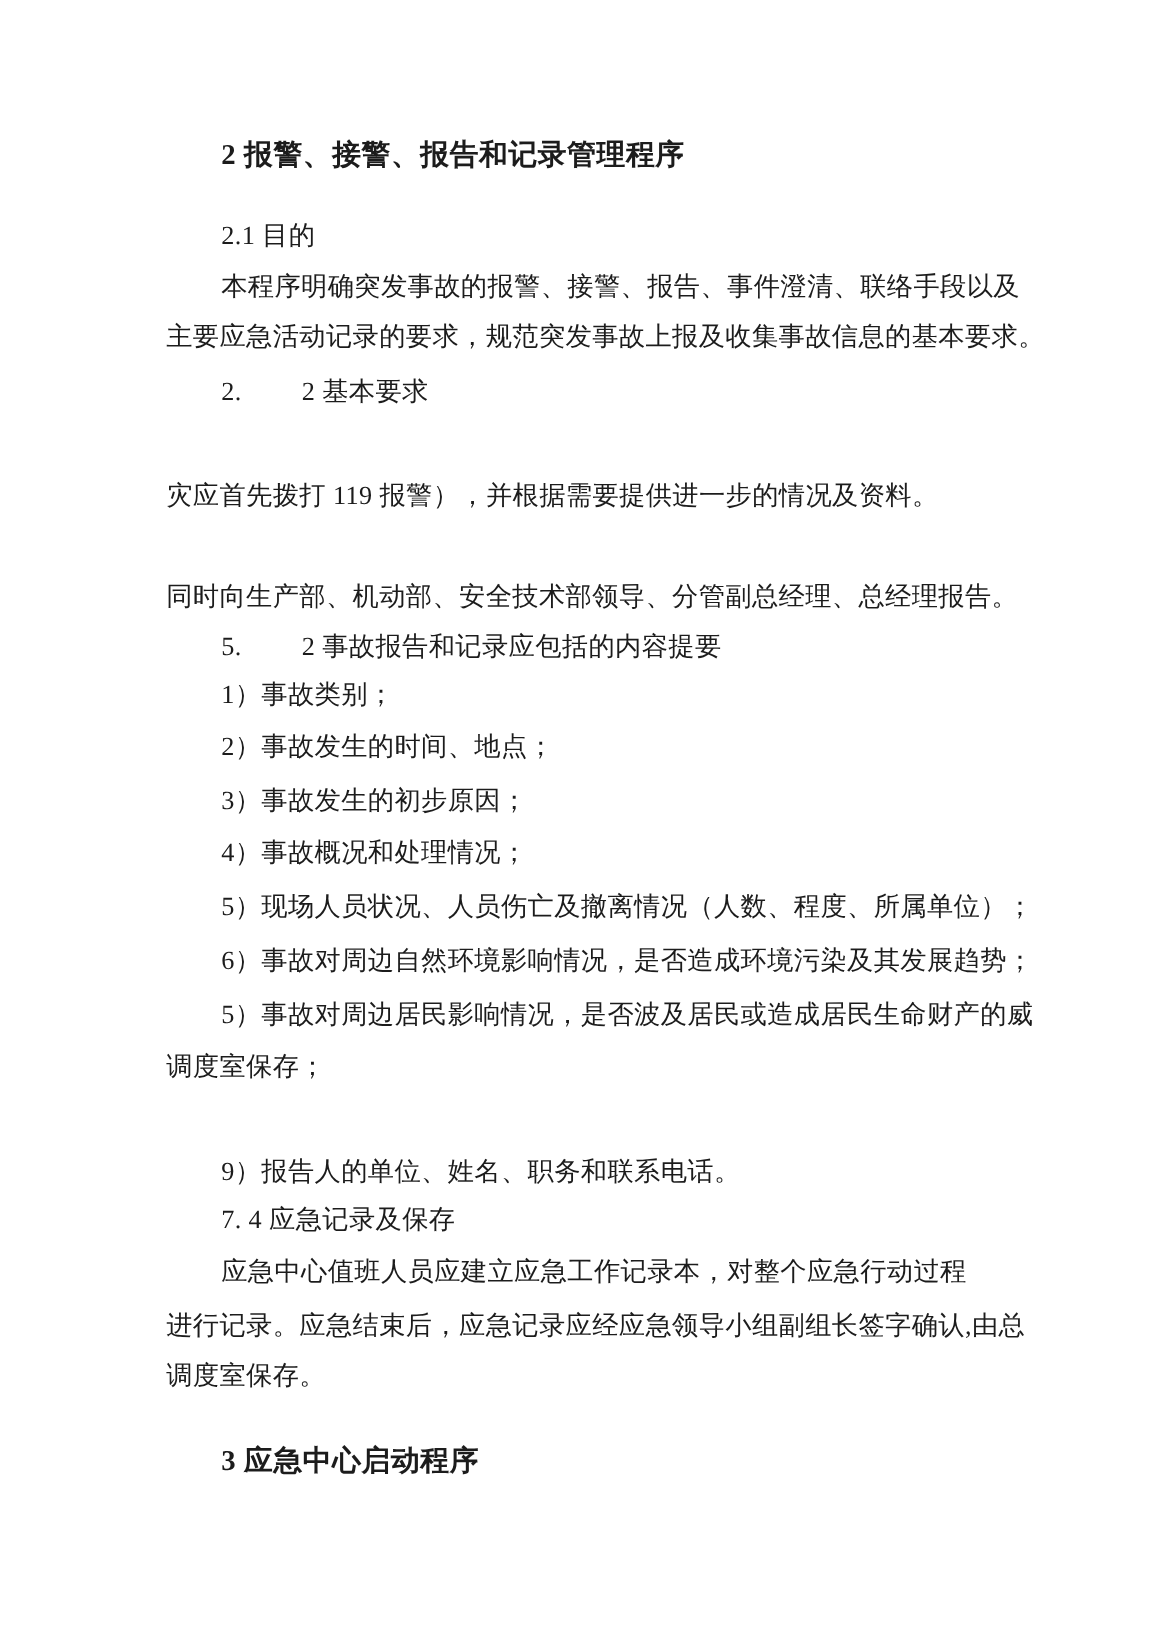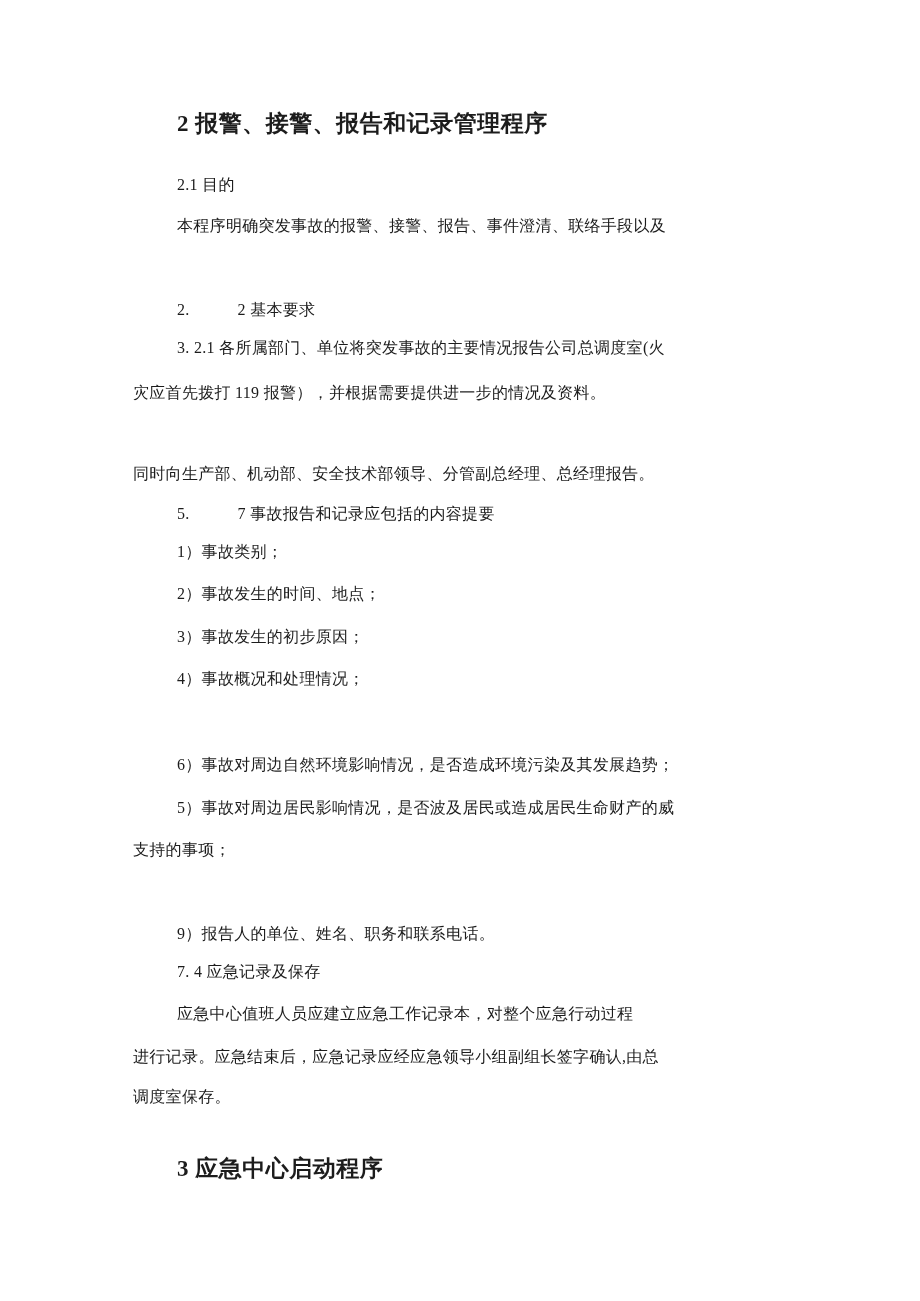--- a/index.html
+++ b/index.html
@@ -18,21 +18,21 @@
   .page {
     position: relative;
     width: 900px;
     height: 1301px;
     background: #ffffff;
     text-decoration: underline;
   }
   .line {
     position: absolute;
     left: 133px;
-    font-size: 16px;
+    font-size: 21px;
     line-height: 1.15;
     letter-spacing: 0.3px;
     white-space: nowrap;
     font-weight: 400;
   }
   .ind {
     left: 177px;
   }
   .h1 {
     font-size: 23px;
@@ -48,46 +48,47 @@
 <body>
 
 <div class="page">
 
   <div class="line ind h1" style="top:111px">2 报警、接警、报告和记录管理程序</div>
 
   <div class="line ind" style="top:176px">2.1 目的</div>
 
   <div class="line ind" style="top:217px">本程序明确突发事故的报警、接警、报告、事件澄清、联络手段以及</div>
 
+  <div class="line" style="top:257px">主要应急活动记录的要求，规范突发事故上报及收集事故信息的基本要求。</div>
 
   <div class="line ind" style="top:301px"><span>2.</span><span class="tabgap"></span><span>2 基本要求</span></div>
 
-  <div class="line ind" style="top:339px">3. 2.1 各所属部门、单位将突发事故的主要情况报告公司总调度室(火</div>
 
   <div class="line" style="top:384px">灾应首先拨打 119 报警），并根据需要提供进一步的情况及资料。</div>
 
 
   <div class="line" style="top:465px">同时向生产部、机动部、安全技术部领导、分管副总经理、总经理报告。</div>
 
-  <div class="line ind" style="top:505px"><span>5.</span><span class="tabgap"></span><span>7 事故报告和记录应包括的内容提要</span></div>
+  <div class="line ind" style="top:505px"><span>5.</span><span class="tabgap"></span><span>2 事故报告和记录应包括的内容提要</span></div>
 
   <div class="line ind" style="top:543px">1）事故类别；</div>
 
   <div class="line ind" style="top:585px">2）事故发生的时间、地点；</div>
 
   <div class="line ind" style="top:628px">3）事故发生的初步原因；</div>
 
   <div class="line ind" style="top:670px">4）事故概况和处理情况；</div>
 
+  <div class="line ind" style="top:713px">5）现场人员状况、人员伤亡及撤离情况（人数、程度、所属单位）；</div>
 
   <div class="line ind" style="top:756px">6）事故对周边自然环境影响情况，是否造成环境污染及其发展趋势；</div>
 
   <div class="line ind" style="top:799px">5）事故对周边居民影响情况，是否波及居民或造成居民生命财产的威</div>
 
-  <div class="line" style="top:841px">支持的事项；</div>
+  <div class="line" style="top:841px">调度室保存；</div>
 
 
   <div class="line ind" style="top:925px">9）报告人的单位、姓名、职务和联系电话。</div>
 
   <div class="line ind" style="top:963px">7. 4 应急记录及保存</div>
 
   <div class="line ind" style="top:1005px">应急中心值班人员应建立应急工作记录本，对整个应急行动过程</div>
 
   <div class="line" style="top:1048px">进行记录。应急结束后，应急记录应经应急领导小组副组长签字确认,由总</div>
 

